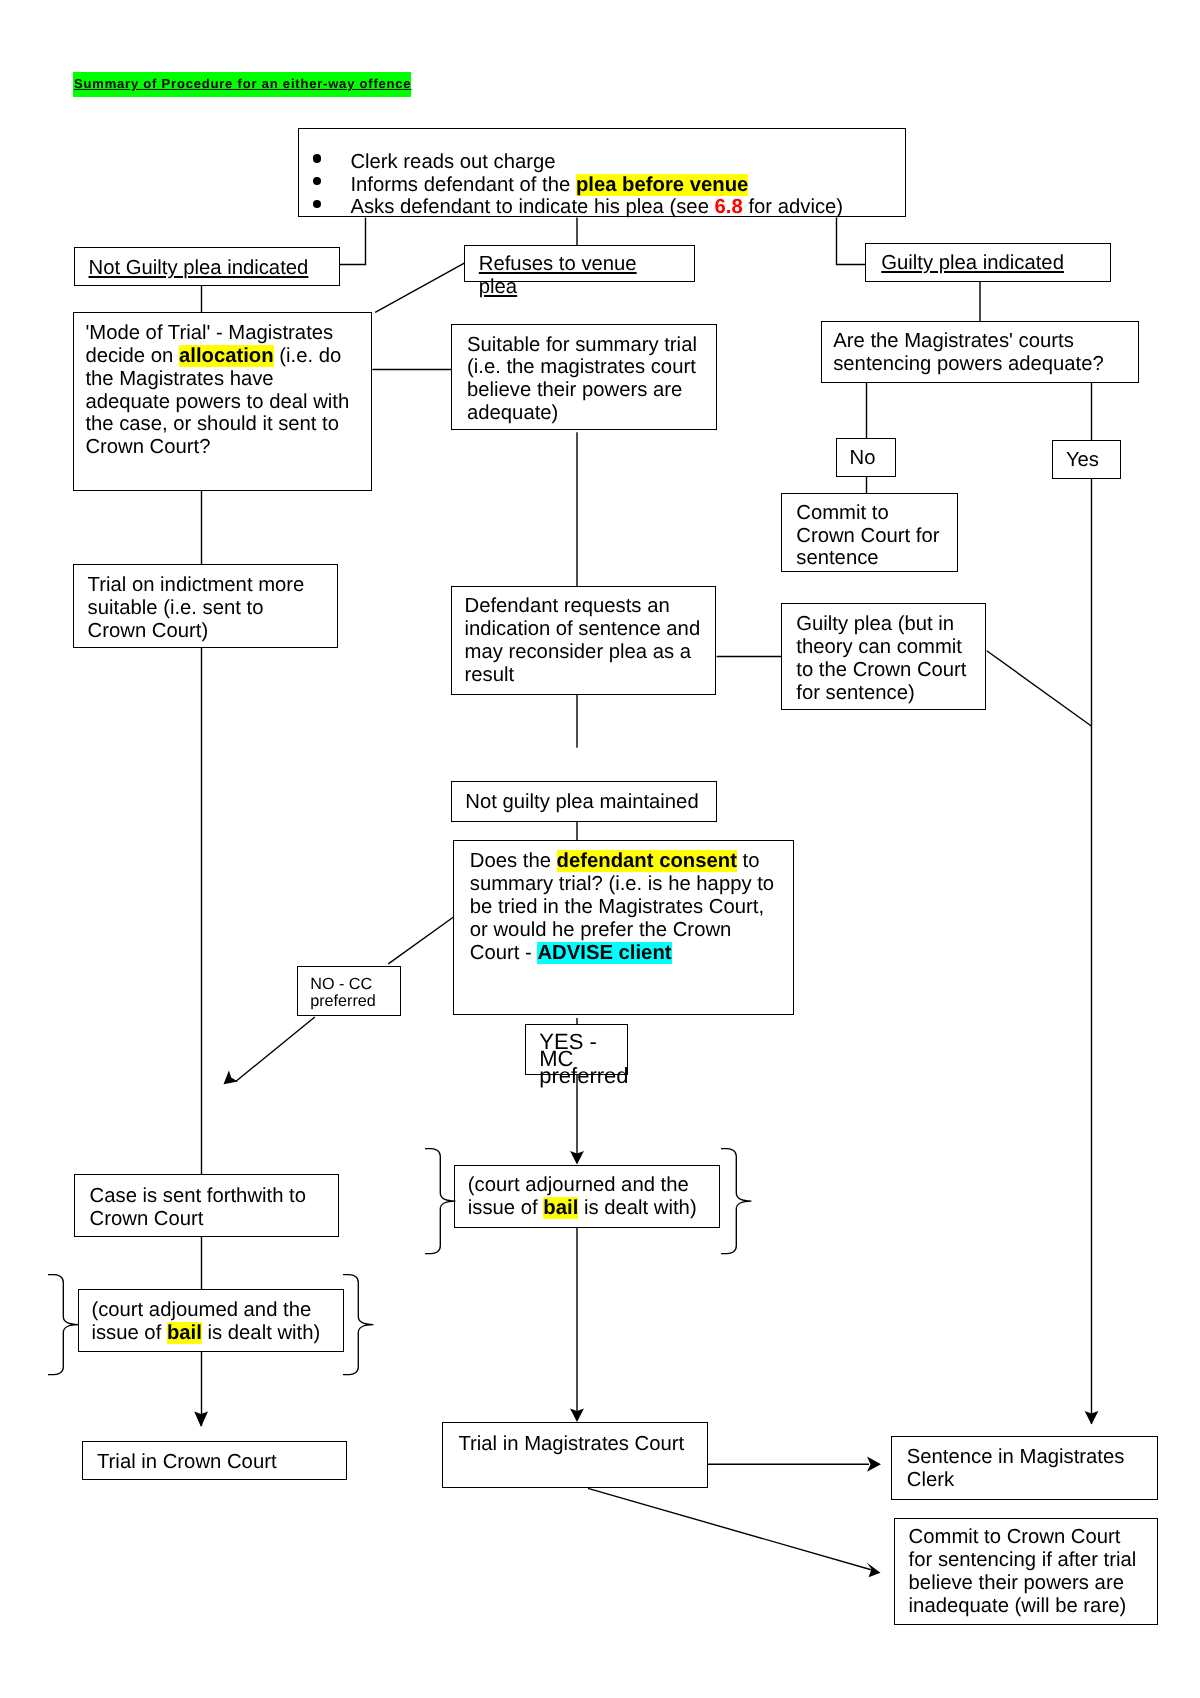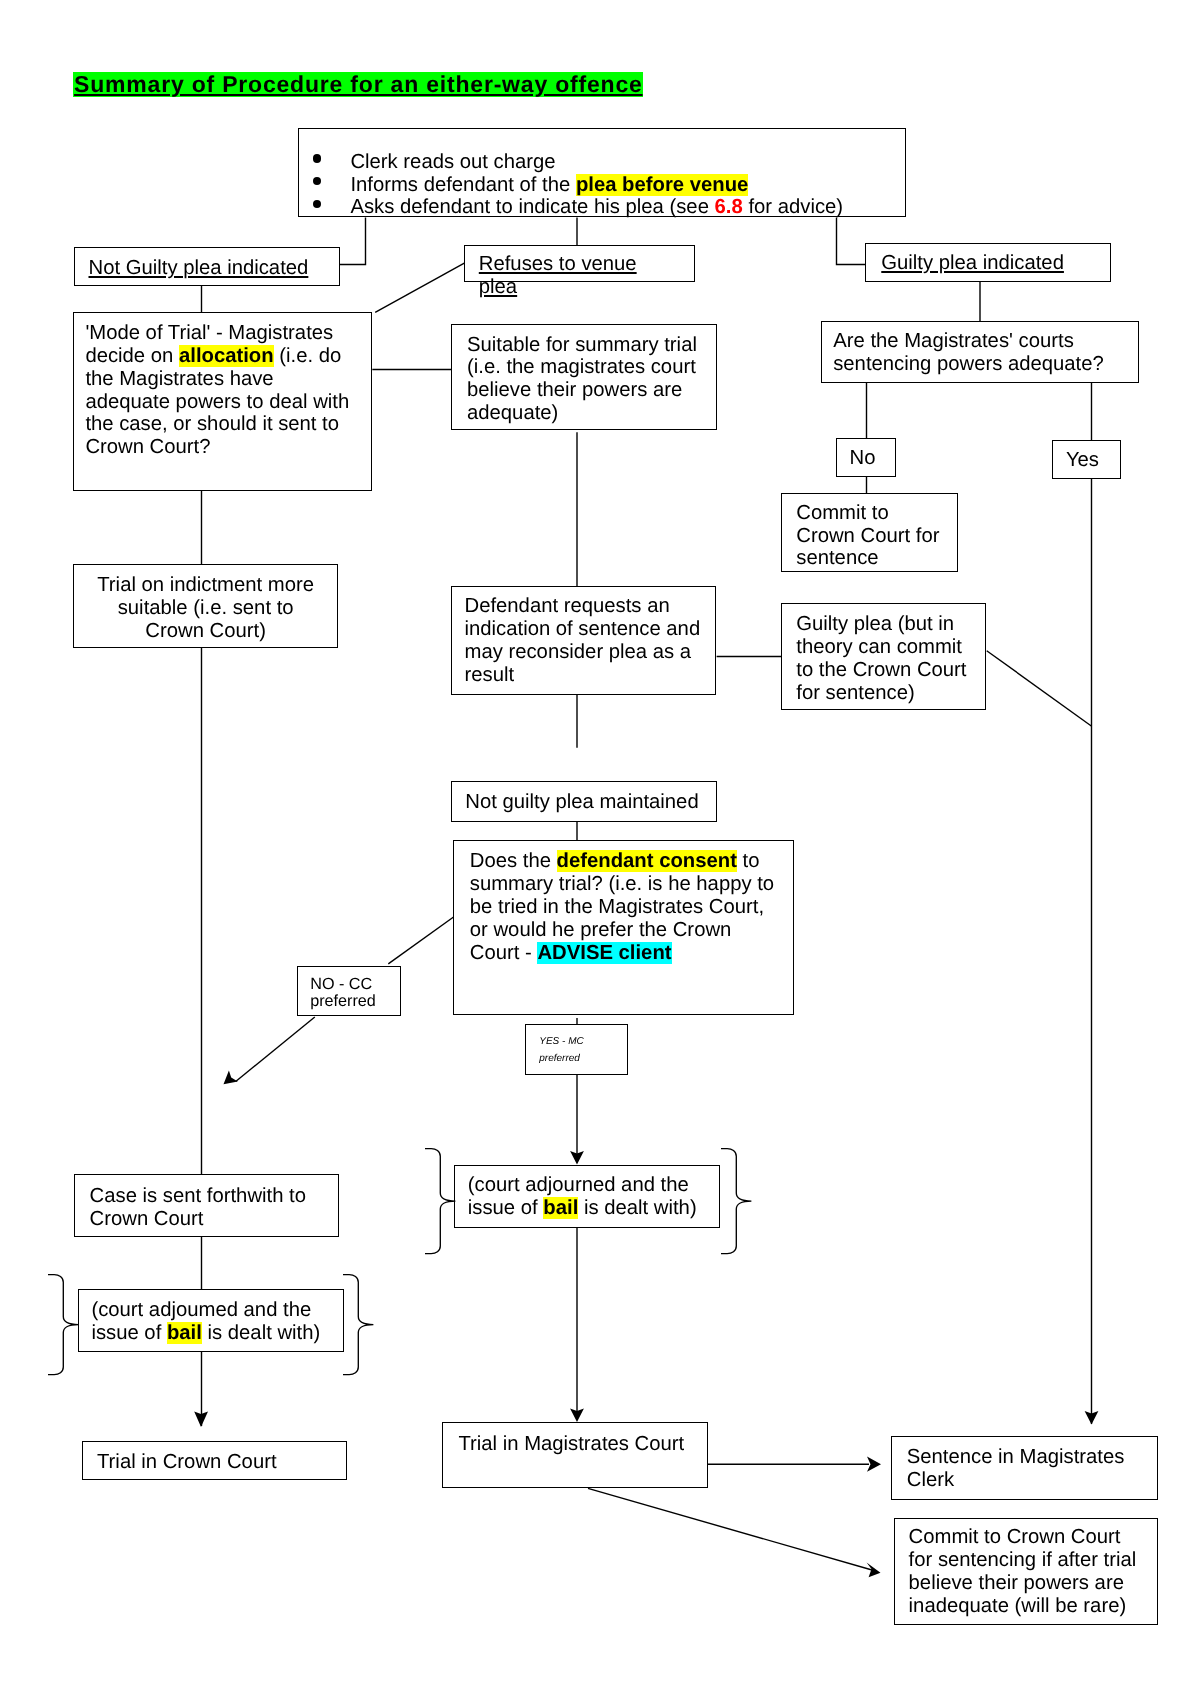--- a/index.html
+++ b/index.html
@@ -5,21 +5,21 @@
 <style>
   html,body{margin:0;padding:0;background:#ffffff;}
   body{width:1200px;height:1698px;position:relative;overflow:hidden;
        font-family:"Liberation Sans", sans-serif;color:#000000;
        text-rendering:geometricPrecision;}
   #stage{position:absolute;left:0;top:0;width:1200px;height:1698px;background:#fff;}
   svg#edges{position:absolute;left:0;top:0;width:1200px;height:1698px;overflow:visible;}
   .node{position:absolute;box-sizing:border-box;border:1.4px solid #000;background:#fff;
         font-size:20.3px;line-height:22.8px;padding:9.6px 13.8px 0 13.5px;}
   .node .tx{}
-  .title{position:absolute;font-weight:bold;font-size:23px;line-height:24.6px;
+  .title{position:absolute;font-weight:bold;font-size:13px;line-height:24.6px;
          text-decoration:underline;background:#00ff00;white-space:nowrap;letter-spacing:0.8px;
          padding-left:1.4px;padding-right:0px;}
   .hl-y{background:#ffff00;font-weight:bold;}
   .hl-c{background:#00ffff;font-weight:bold;}
   .red{color:#ff0000;font-weight:bold;}
   .u{text-decoration:underline;}
   ul.bl{margin:0;padding:0;list-style:none;}
   ul.bl li{position:relative;padding-left:0;}
   ul.bl li .bul{position:absolute;left:-37.6px;top:3.5px;width:8.4px;height:8.4px;
                  background:#000;border-radius:50%;font-size:0;line-height:0;}
@@ -137,21 +137,21 @@
   </div>
 
   <div class="node" style="left:1052px;top:440.3px;width:69px;height:38.4px;padding-top:8.2px;padding-left:12.9px;">
     <div class="tx">Yes</div>
   </div>
 
   <div class="node" style="left:781.1px;top:492.6px;width:176.8px;height:79.3px;padding-top:8.2px;padding-left:14.2px;">
     <div class="tx">Commit to Crown Court for sentence</div>
   </div>
 
-  <div class="node" style="left:73.1px;top:563.5px;width:265.4px;height:84.4px;text-align:center;">
+  <div class="node" style="left:73.1px;top:563.5px;width:265.4px;height:84.4px;">
     <div class="tx">Trial on indictment more suitable (i.e. sent to Crown Court)</div>
   </div>
 
   <div class="node" style="left:450.5px;top:585.8px;width:265.8px;height:109.7px;padding-left:13.0px;padding-top:8.4px;">
     <div class="tx">Defendant requests an indication of sentence and may reconsider plea as a result</div>
   </div>
 
   <div class="node" style="left:780.5px;top:602.8px;width:205.5px;height:106.8px;padding-left:14.8px;">
     <div class="tx">Guilty plea (but in theory can commit to the Crown Court for sentence)</div>
   </div>
@@ -161,21 +161,21 @@
   </div>
 
   <div class="node" style="left:453px;top:840.2px;width:341px;height:174.5px;padding-left:15.8px;padding-top:9.2px;">
     <div class="tx"><span>Does the </span><span class="hl-y">defendant consent</span><span> to summary trial? (i.e. is he happy to be tried in the Magistrates Court, or would he prefer the Crown Court - </span><span class="hl-c">ADVISE client</span></div>
   </div>
 
   <div class="node" style="left:297px;top:966px;width:103.5px;height:49.5px;font-size:16.2px;line-height:17.1px;padding:8.6px 4px 0 12.2px;">
     <div class="tx">NO - CC preferred</div>
   </div>
 
-  <div class="node" style="left:524.6px;top:1023.8px;width:103.7px;height:51.6px;font-size:10px;line-height:17.1px;padding:8.2px 4px 0 13.7px;font-style:italic;">
+  <div class="node" style="left:524.6px;top:1023.8px;width:103.7px;height:51.6px;font-size:22px;line-height:17.1px;padding:8.2px 4px 0 13.7px;">
     <div class="tx">YES - MC preferred</div>
   </div>
 
   <div class="node" style="left:73.9px;top:1173.5px;width:265.6px;height:63.4px;padding-top:10.5px;padding-left:14.7px;">
     <div class="tx">Case is sent forthwith to Crown Court</div>
   </div>
 
   <div class="node" style="left:77.5px;top:1288.7px;width:266.9px;height:63px;padding-left:12.9px;">
     <div class="tx"><span>(court adjoumed and the issue of </span><span class="hl-y">bail</span><span> is dealt with)</span></div>
   </div>

